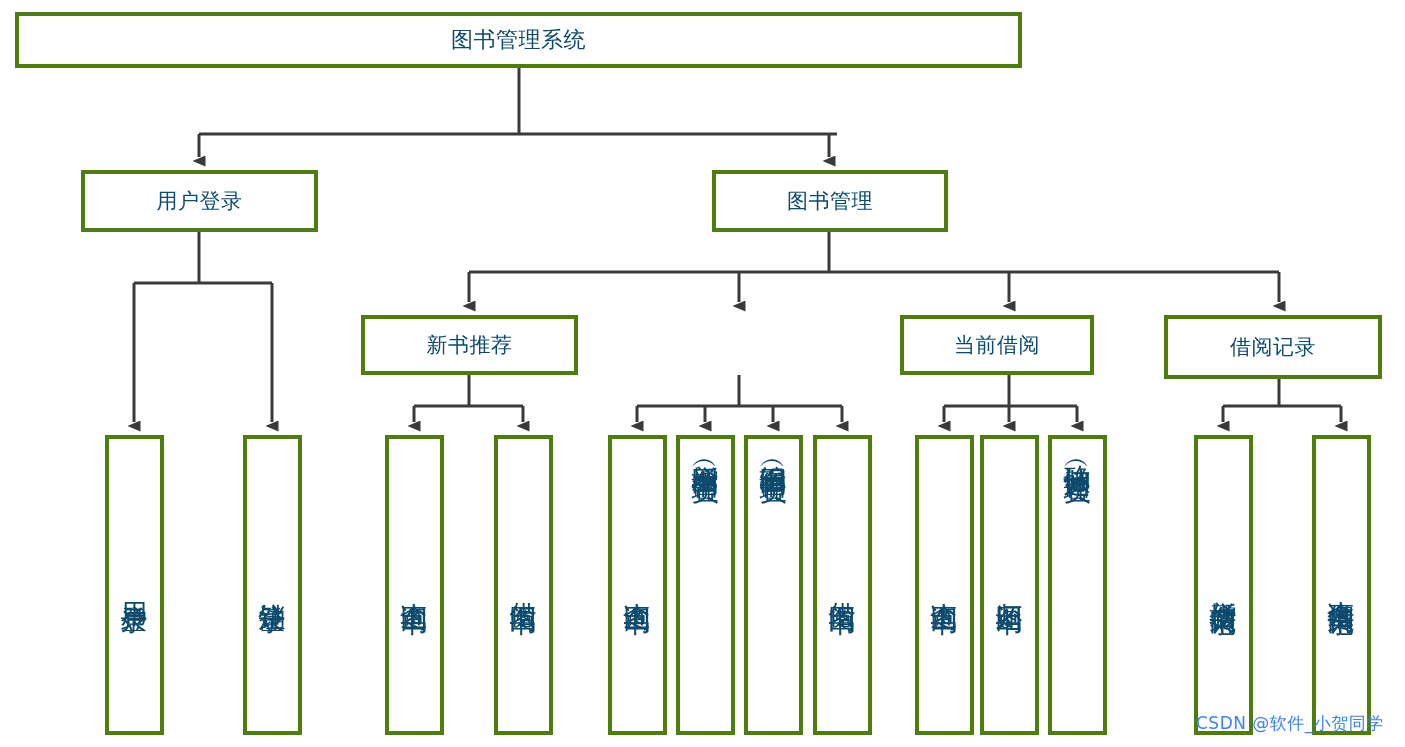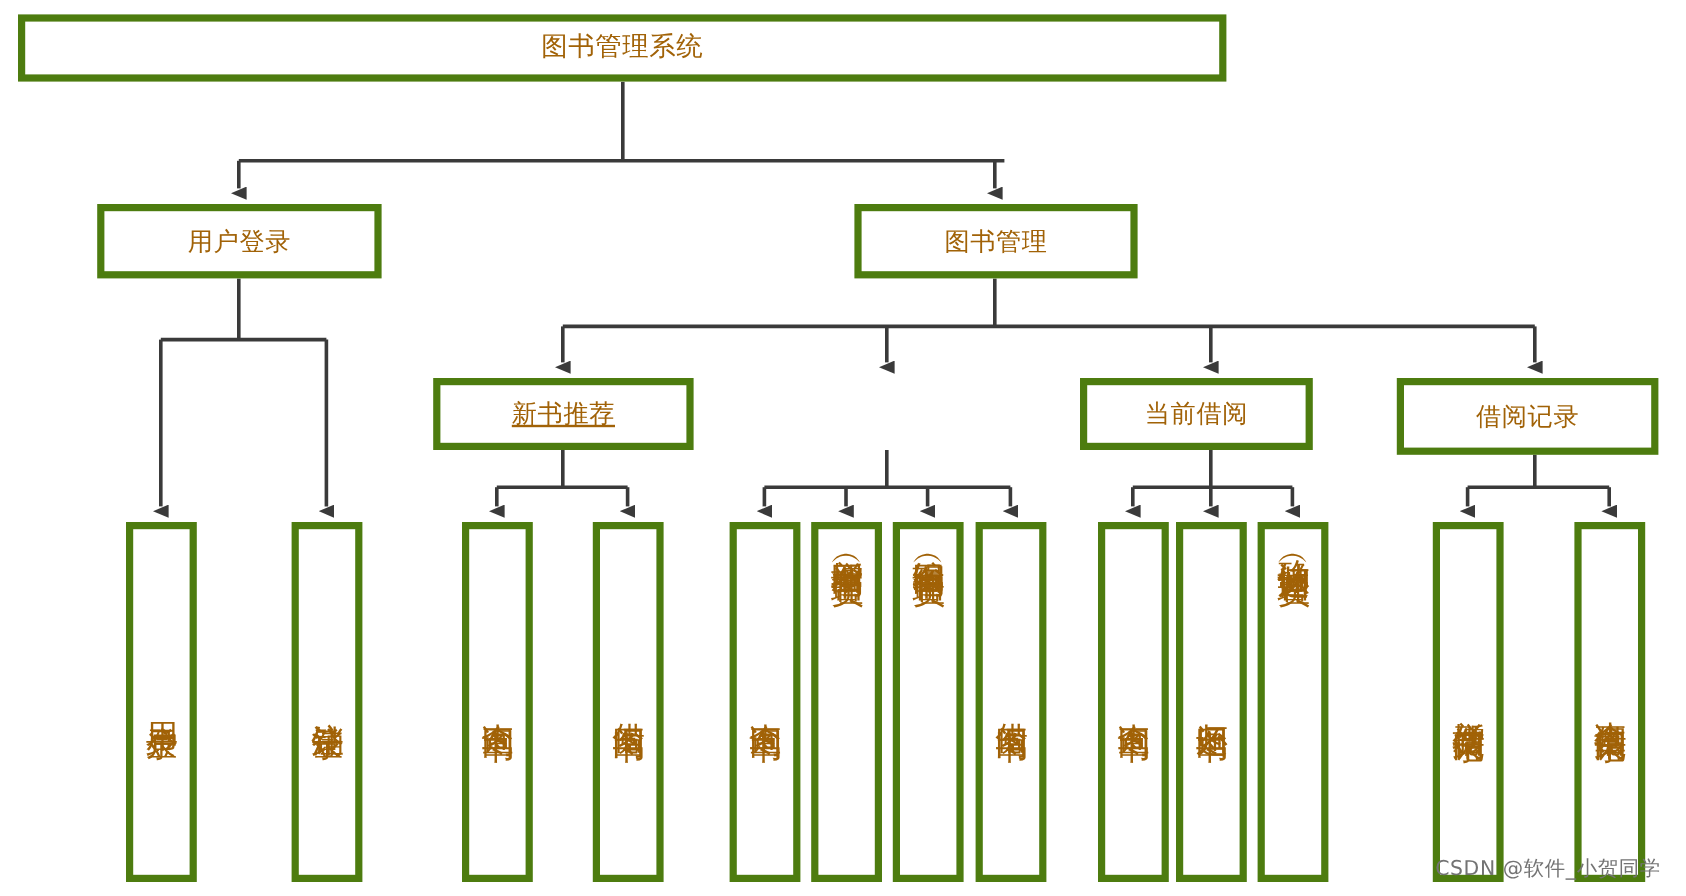--- a/index.html
+++ b/index.html
@@ -21,26 +21,26 @@
   #diagram-svg {
     position: absolute;
     left: 0;
     top: 0;
     width: 1405px;
     height: 747px;
   }
   .node {
     position: absolute;
     box-sizing: border-box;
-    border: 6px solid #4d7c0f;
+    border: 4px solid #4d7c0f;
     background: #ffffff;
     display: flex;
     align-items: center;
     justify-content: center;
-    color: #a16207;
+    color: #0c4a6e;
   }
   .node-label {
     display: block;
     line-height: 1.18;
     text-align: center;
     letter-spacing: 0.5px;
   }
   
   .node.horiz .node-label {
     font-size: 21px;
@@ -65,21 +65,21 @@
   }
   .node.vert.centered {
     align-items: center;
     padding-top: 0;
   }
   .watermark {
     position: absolute;
     left: 1196px;
     top: 712px;
     font-size: 17px;
-    color: #737373;
+    color: #3b82f6;
     white-space: nowrap;
     letter-spacing: 0.5px;
     pointer-events: none;
   }
 </style>
 </head>
 <body>
 
 <div id="diagram-root">
 
@@ -138,21 +138,21 @@
     <span class="node-label">图书管理系统</span>
   </div>
 
   <div class="node horiz" style="left:81px; top:170px; width:237px; height:62px;">
     <span class="node-label">用户登录</span>
   </div>
   <div class="node horiz" style="left:712px; top:170px; width:236px; height:62px;">
     <span class="node-label">图书管理</span>
   </div>
 
-  <div class="node horiz" style="left:361px; top:315px; width:217px; height:60px;text-decoration:underline;">
+  <div class="node horiz" style="left:361px; top:315px; width:217px; height:60px;">
     <span class="node-label">新书推荐</span>
   </div>
   <div class="node horiz" style="left:900px; top:315px; width:194px; height:60px;">
     <span class="node-label">当前借阅</span>
   </div>
   <div class="node horiz" style="left:1164px; top:315px; width:218px; height:64px;">
     <span class="node-label">借阅记录</span>
   </div>
 
   <div class="node vert centered" style="left:105px; top:435px; width:59px; height:300px;">

